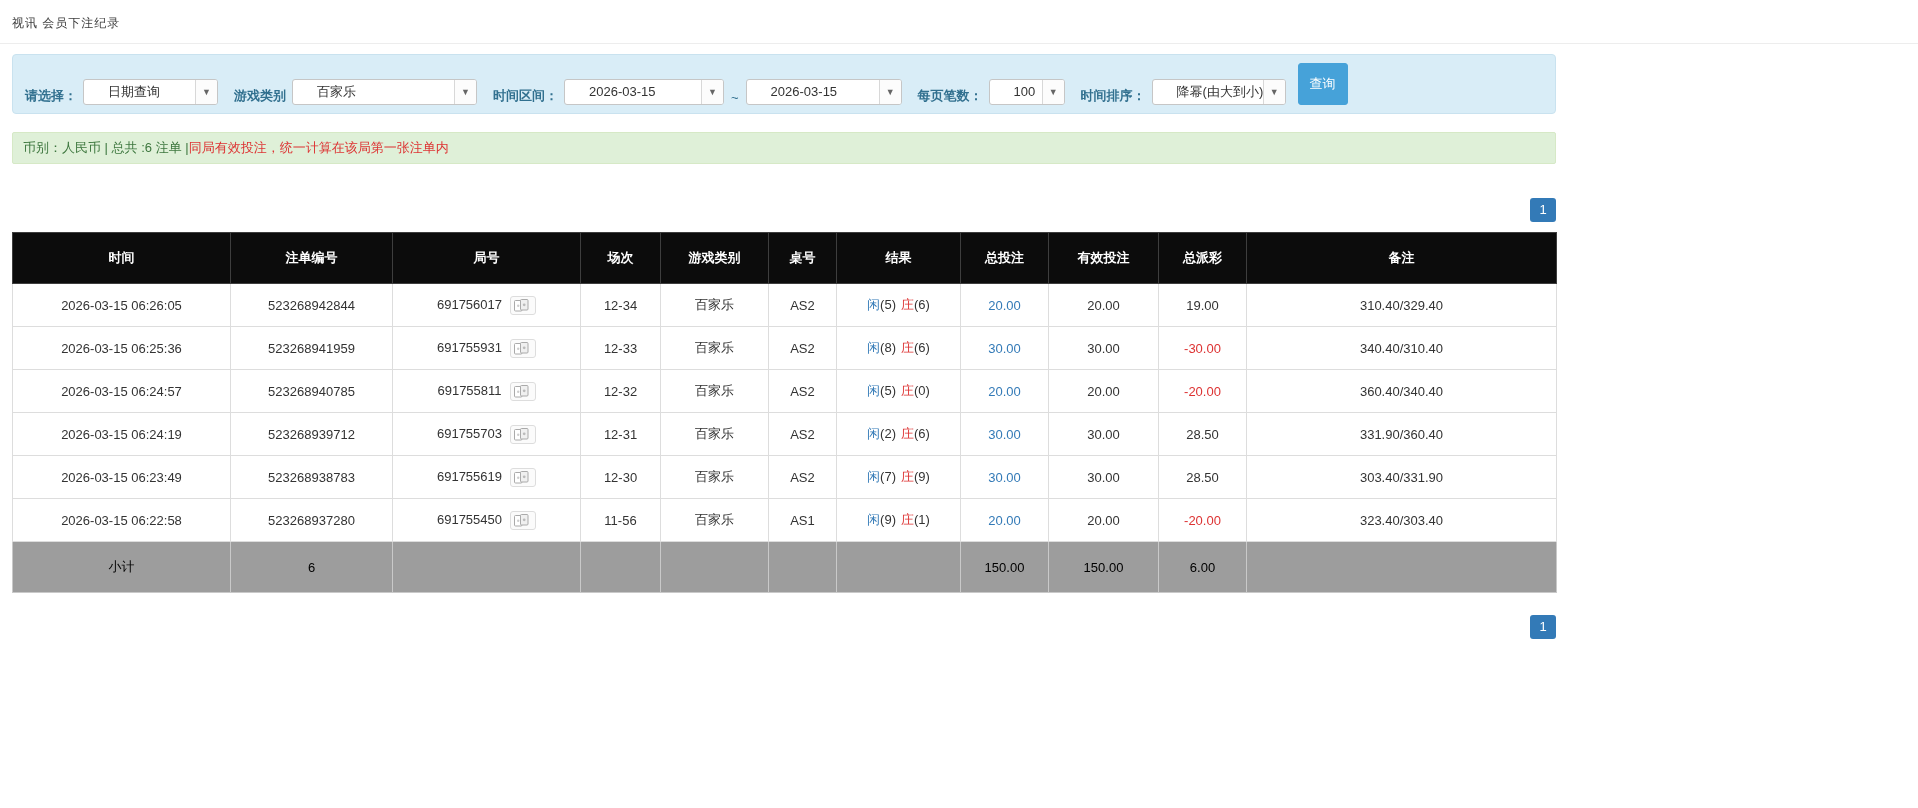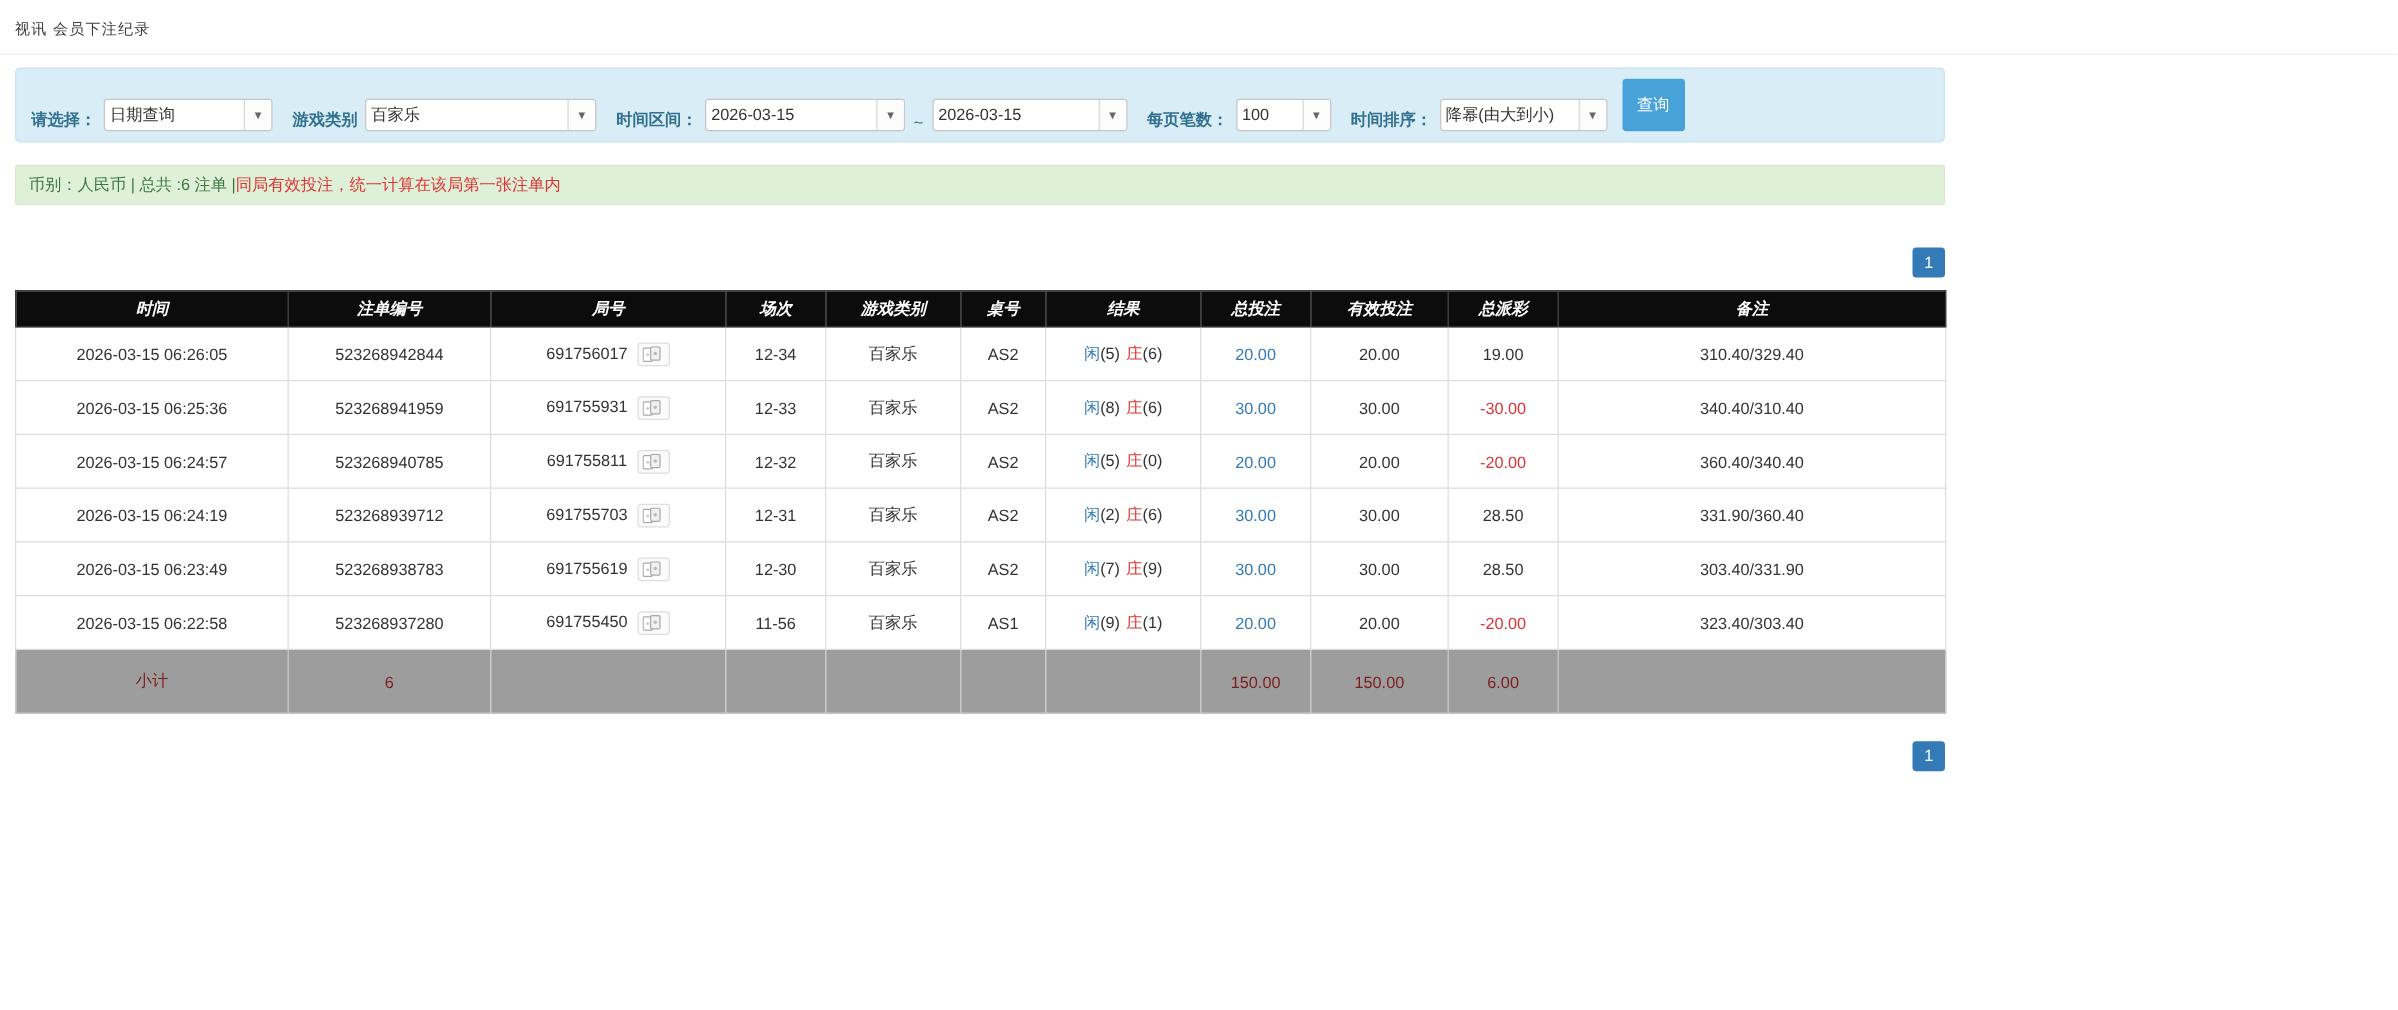--- a/index.html
+++ b/index.html
@@ -24,21 +24,21 @@
     display: flex; align-items: flex-end;
     white-space: nowrap;
   }
   .filter-label { font-weight: bold; color: var(--label-color, #31708f); margin: 0 6px 0 16px; }
   .filter-label.first { margin-left: 2px; }
   .combo {
     display: inline-flex; align-items: stretch; height: 26px;
     background: #fff; border: 1px solid #c6c6c6; border-radius: 3px;
     overflow: hidden; cursor: pointer;
   }
-  .combo-text { flex: 1; padding: 0 4px; line-height: 24px; color: #333; overflow: hidden; text-align: left; }
+  .combo-text { flex: 1; padding: 0 24px; line-height: 24px; color: #333; overflow: hidden; text-align: left; }
   .combo-arrow {
     width: 22px; border-left: 1px solid #d8d8d8; background: #fcfcfc;
     display: flex; align-items: center; justify-content: center;
     font-size: 9px; color: #666;
   }
   .tilde { margin: 0 7px; color: var(--label-color, #31708f); }
   .search-btn {
     margin-left: 12px; height: 42px; padding: 0 11px;
     background: var(--button-blue, #46a2d9); color: #fff;
     border: 1px solid var(--button-blue, #46a2d9); border-radius: 3px;
@@ -63,28 +63,28 @@
   .page-btn {
     display: inline-block; min-width: 26px; height: 24px; line-height: 24px;
     background: var(--accent-blue, #337ab7); color: #fff;
     border-radius: 3px; text-align: center; font-size: 13px; cursor: pointer;
   }
 
   
   table.records { width: 1544px; border-collapse: collapse; table-layout: fixed; }
   table.records thead th {
     background: var(--header-bg, #0c0c0c); color: #fff; font-weight: bold;
-    height: 29px; border: 1px solid #3e3e3e; text-align: center; padding: 5px 4px; font-style: italic;
+    height: 29px; border: 1px solid #3e3e3e; text-align: center; padding: 16px 4px;
   }
   table.records tbody td {
     background: #fff; border: 1px solid #ddd; height: 43px;
     text-align: center; padding: 0 4px; color: #333;
   }
   table.records tfoot td {
-    background: var(--footer-gray, #9d9d9d); color: #7f1d1d;
+    background: var(--footer-gray, #9d9d9d); color: #000000;
     border: 1px solid #c9c9c9; height: 30px; text-align: center; padding: 16px 4px;
   }
   .bet-link { color: var(--accent-blue, #337ab7); cursor: pointer; text-decoration: none; }
   .result-player { color: var(--accent-blue, #337ab7); }
   .result-banker { color: var(--note-red, #dd3333); }
   .result-gap { display: inline-block; width: 5px; }
   .payout.neg { color: var(--note-red, #dd3333); }
   .cards-btn {
     display: inline-flex; align-items: center; justify-content: center;
     margin-left: 8px; padding: 2px 3px; vertical-align: middle;

